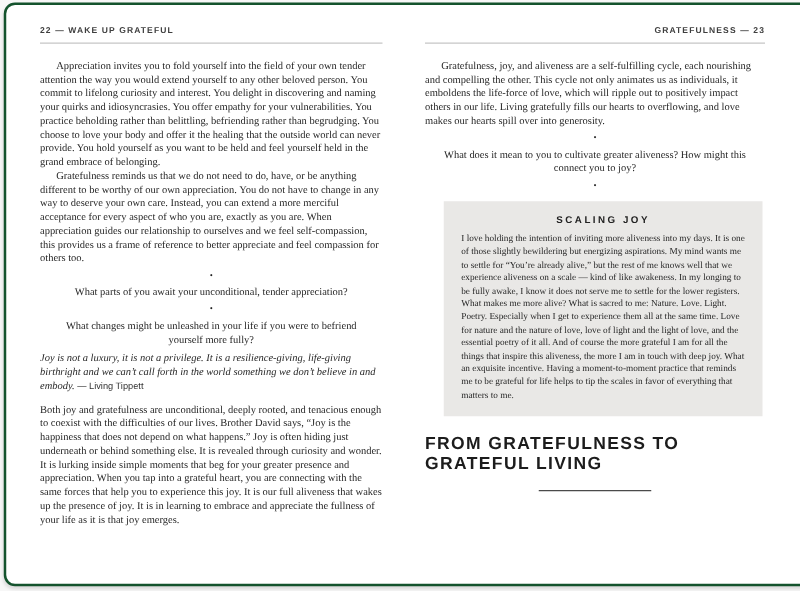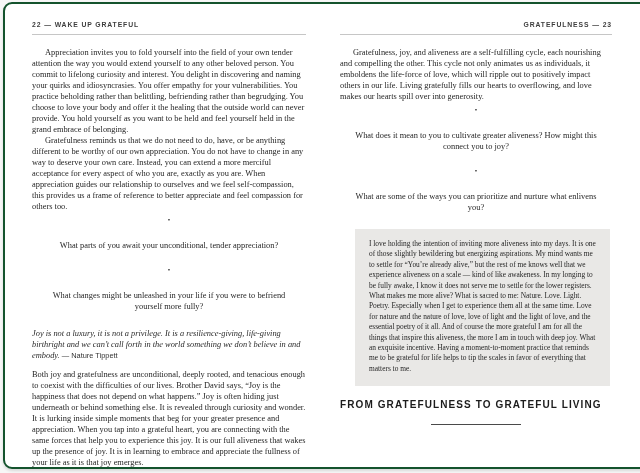--- a/index.html
+++ b/index.html
@@ -35,21 +35,21 @@
     margin:0; text-align:left;
   }
   .indent { text-indent:13px; }
 
   .bullet {
     text-align:center; font-size:7px; line-height:7px;
     color:#1a1a1a; margin:5px 0 4px;
   }
   .question {
     font-size:8.4px; line-height:11px; color:#262626;
-    text-align:center; margin:16px 8px;
+    text-align:center; margin:4px 8px;
   }
 
   .section-title {
     font-family:"Liberation Sans", sans-serif;
     font-size:10.5px; font-weight:bold; color:#1f1f1f;
     margin:11px 0 6px;
   }
   .quote {
     font-size:8.4px; line-height:11px; font-style:italic;
     color:#2a2a2a; margin:0 0 8px;
@@ -68,21 +68,21 @@
     font-family:"Liberation Sans", sans-serif;
     font-weight:bold; font-size:7.8px; letter-spacing:2px;
     text-align:center; color:#222222; margin:0 0 6px;
   }
   .callout-body {
     font-size:7.4px; line-height:10.4px; color:#262626; margin:0;
   }
 
   .section-heading {
     font-family:"Liberation Sans", sans-serif;
-    font-weight:bold; font-size:10px; letter-spacing:1.1px;
+    font-weight:bold; font-size:14px; letter-spacing:1.1px;
     color:#1c1c1c; margin:13px 0 5px;
   }
   .end-divider {
     width:90px; border-top:1px solid #4a4a4a;
     margin:14px auto 0;
   }
 </style>
 </head>
 <body>
 
@@ -94,36 +94,36 @@
 
     <p class="body indent">Appreciation invites you to fold yourself into the field of your own tender attention the way you would extend yourself to any other beloved person. You commit to lifelong curiosity and interest. You delight in discovering and naming your quirks and idiosyncrasies. You offer empathy for your vulnerabilities. You practice beholding rather than belittling, befriending rather than begrudging. You choose to love your body and offer it the healing that the outside world can never provide. You hold yourself as you want to be held and feel yourself held in the grand embrace of belonging.</p>
     <p class="body indent">Gratefulness reminds us that we do not need to do, have, or be anything different to be worthy of our own appreciation. You do not have to change in any way to deserve your own care. Instead, you can extend a more merciful acceptance for every aspect of who you are, exactly as you are. When appreciation guides our relationship to ourselves and we feel self-compassion, this provides us a frame of reference to better appreciate and feel compassion for others too.</p>
 
     <div class="bullet">•</div>
     <p class="question">What parts of you await your unconditional, tender appreciation?</p>
     <div class="bullet">•</div>
     <p class="question">What changes might be unleashed in your life if you were to befriend yourself more fully?</p>
 
     <p class="quote"><span>Joy is not a luxury, it is not a privilege. It is a resilience-giving, life-giving birthright and we can’t call forth in the world something we don’t believe in and embody.</span>
-      <span class="attribution">— Nature Tippett</span></p>
+      <span class="attribution">— Living Tippett</span></p>
     <p class="body">Both joy and gratefulness are unconditional, deeply rooted, and tenacious enough to coexist with the difficulties of our lives. Brother David says, “Joy is the happiness that does not depend on what happens.” Joy is often hiding just underneath or behind something else. It is revealed through curiosity and wonder. It is lurking inside simple moments that beg for your greater presence and appreciation. When you tap into a grateful heart, you are connecting with the same forces that help you to experience this joy. It is our full aliveness that wakes up the presence of joy. It is in learning to embrace and appreciate the fullness of your life as it is that joy emerges.</p>
   </div>
 
   <div class="page right">
     <div class="running-header">GRATEFULNESS — 23</div>
     <div class="rule"></div>
 
     <p class="body indent">Gratefulness, joy, and aliveness are a self-fulfilling cycle, each nourishing and compelling the other. This cycle not only animates us as individuals, it emboldens the life-force of love, which will ripple out to positively impact others in our life. Living gratefully fills our hearts to overflowing, and love makes our hearts spill over into generosity.</p>
 
     <div class="bullet">•</div>
     <p class="question">What does it mean to you to cultivate greater aliveness? How might this connect you to joy?</p>
     <div class="bullet">•</div>
-    <p class="question">What are some of the ways you can prioritize and nurture what enlivens you?</p>
 
     <div class="callout">
+      <div class="callout-title">SCALING JOY</div>
       <p class="callout-body">I love holding the intention of inviting more aliveness into my days. It is one of those slightly bewildering but energizing aspirations. My mind wants me to settle for “You’re already alive,” but the rest of me knows well that we experience aliveness on a scale — kind of like awakeness. In my longing to be fully awake, I know it does not serve me to settle for the lower registers. What makes me more alive? What is sacred to me: Nature. Love. Light. Poetry. Especially when I get to experience them all at the same time. Love for nature and the nature of love, love of light and the light of love, and the essential poetry of it all. And of course the more grateful I am for all the things that inspire this aliveness, the more I am in touch with deep joy. What an exquisite incentive. Having a moment-to-moment practice that reminds me to be grateful for life helps to tip the scales in favor of everything that matters to me.</p>
     </div>
 
     <div class="section-heading">FROM GRATEFULNESS TO GRATEFUL LIVING</div>
 
     <div class="end-divider"></div>
   </div>
 
 </div>
 

